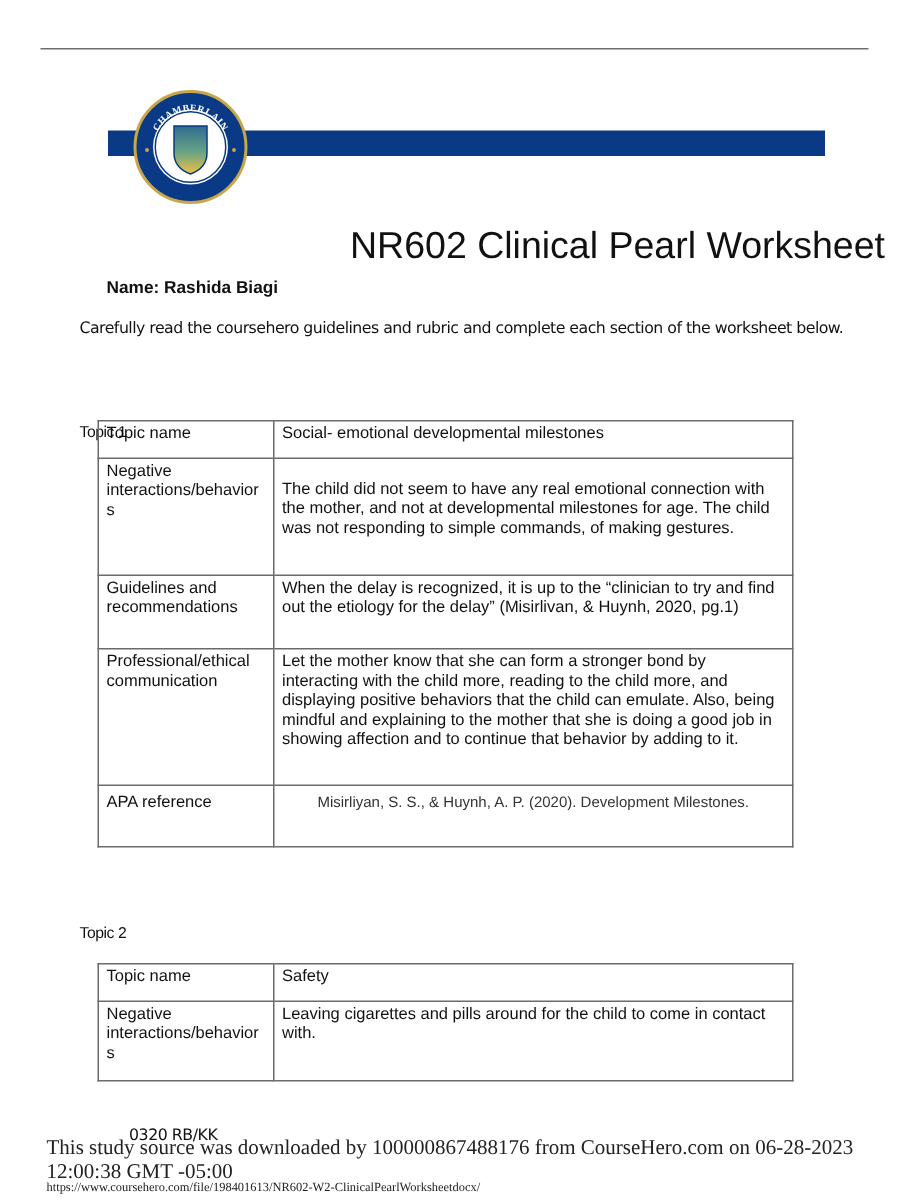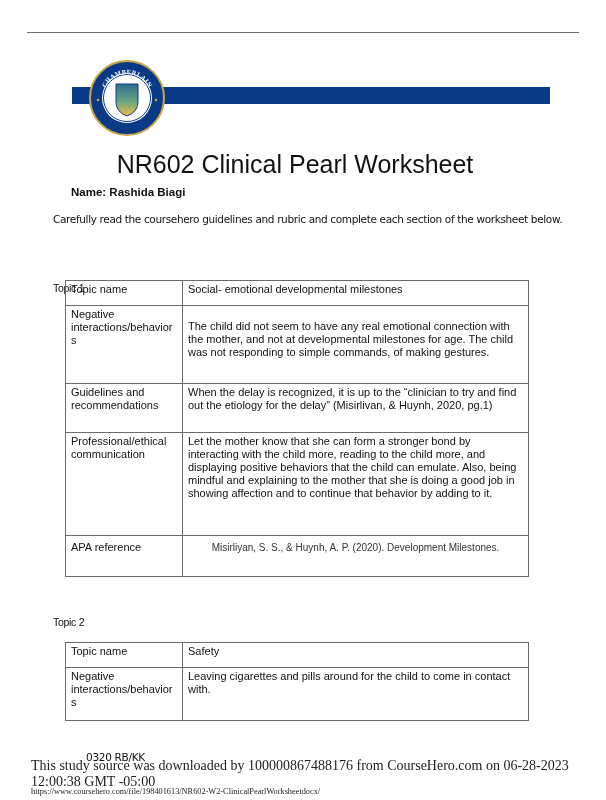--- a/index.html
+++ b/index.html
@@ -8,21 +8,21 @@
       font-family: "Liberation Sans", sans-serif; color: #111;
     }
     .top-rule { position: absolute; left: 27px; top: 32px; width: 552px; height: 1px; background: #6e6e6e; }
     .band { position: absolute; left: 72px; top: 87px; width: 478px; height: 17px; background: #0a3a86; }
     .seal {
       position: absolute; left: 89px; top: 60px; width: 76px; height: 76px; border-radius: 50%;
       background: #0a3a86; border: 2px solid #c8a64a; box-sizing: border-box;
     }
     .seal svg { position: absolute; left: 0; top: 0; }
     .title {
-      position: absolute; left: 0; width: 590px; top: 150px; text-align: center;
+      position: absolute; left: 0; width: 590px; top: 150px; text-align: right;
       font-size: 25px; color: #111;
     }
     .name { position: absolute; left: 71px; top: 186px; font-size: 11.5px; font-weight: bold; }
     .instructions { position: absolute; left: 53px; top: 213px; font-size: 10.5px; font-family: "DejaVu Sans", sans-serif; letter-spacing: -0.35px; }
     .topic-label { position: absolute; left: 53px; font-size: 10.5px; font-family: Liberation Sans, sans-serif; letter-spacing: -0.3px; }
     table.ws {
       position: absolute; left: 65px; width: 464px; border-collapse: collapse; table-layout: fixed;
       font-size: 11px; line-height: 13px;
     }
     table.ws td {
@@ -74,21 +74,21 @@
     <td>Social- emotional developmental milestones</td>
   </tr>
   <tr style="height:78px">
     <td class="lbl">Negative interactions/behavior s</td>
     <td style="padding-top:14px">The child did not seem to have any real emotional connection with the mother, and not at developmental milestones for age. The child was not responding to simple commands, of making gestures.</td>
   </tr>
   <tr style="height:49px">
     <td class="lbl">Guidelines and recommendations</td>
     <td>When the delay is recognized, it is up to the “clinician to try and find out the etiology for the delay” (Misirlivan, &amp; Huynh, 2020, pg.1)</td>
   </tr>
-  <tr style="height:103px">
+  <tr style="height:91px">
     <td class="lbl">Professional/ethical communication</td>
     <td>Let the mother know that she can form a stronger bond by interacting with the child more, reading to the child more, and displaying positive behaviors that the child can emulate. Also, being mindful and explaining to the mother that she is doing a good job in showing affection and to continue that behavior by adding to it.</td>
   </tr>
   <tr style="height:41px">
     <td class="lbl" style="padding-top:5px">APA reference</td>
     <td class="small" style="padding-top:5px">Misirliyan, S. S., &amp; Huynh, A. P. (2020). Development Milestones.</td>
   </tr>
 </tbody>
   </table>
 

